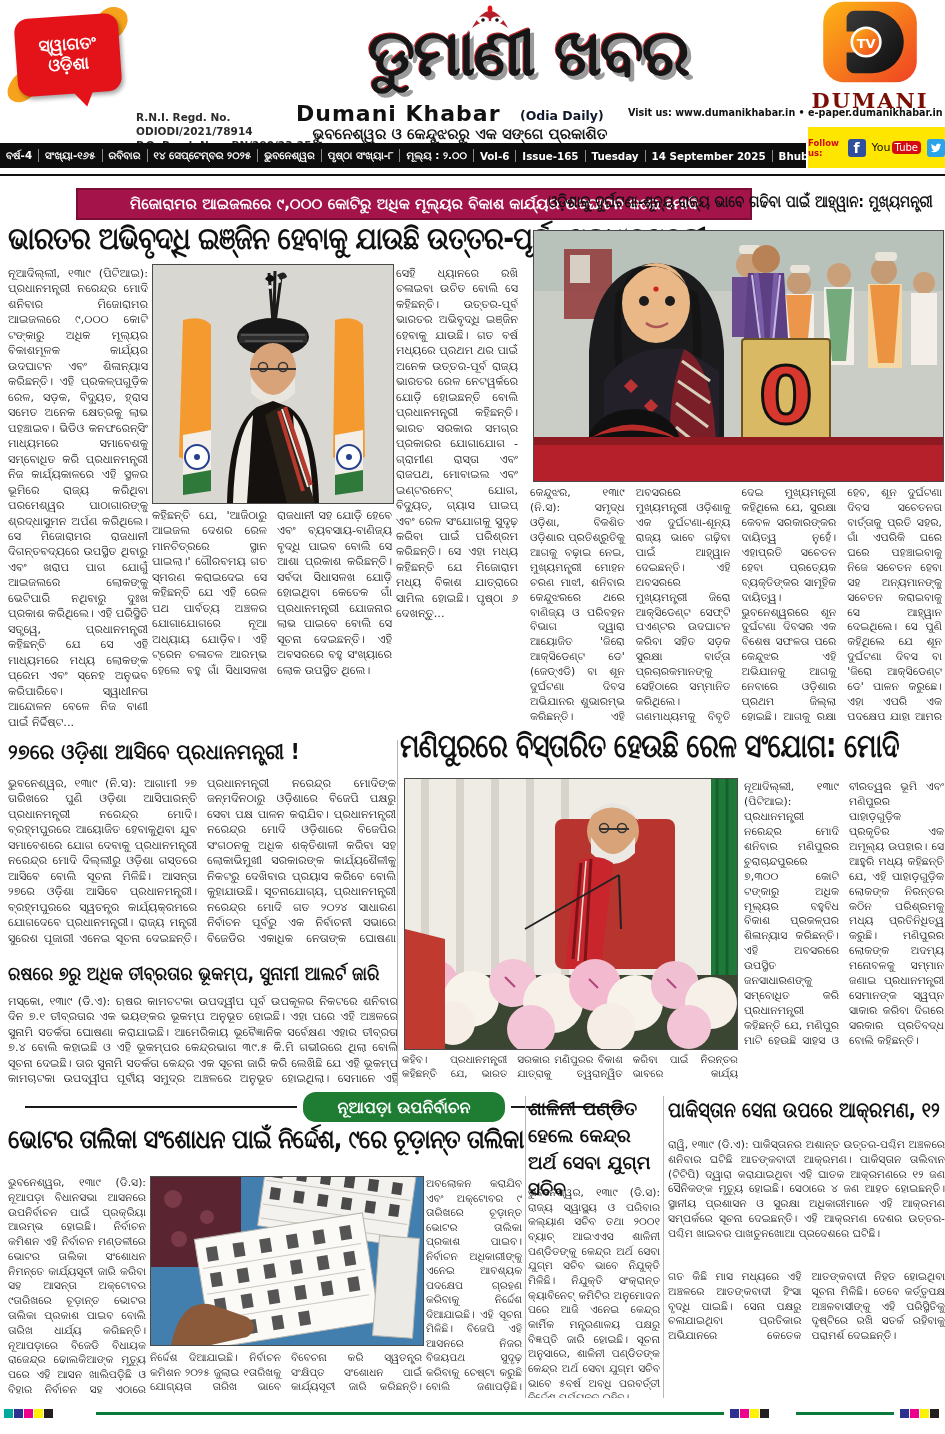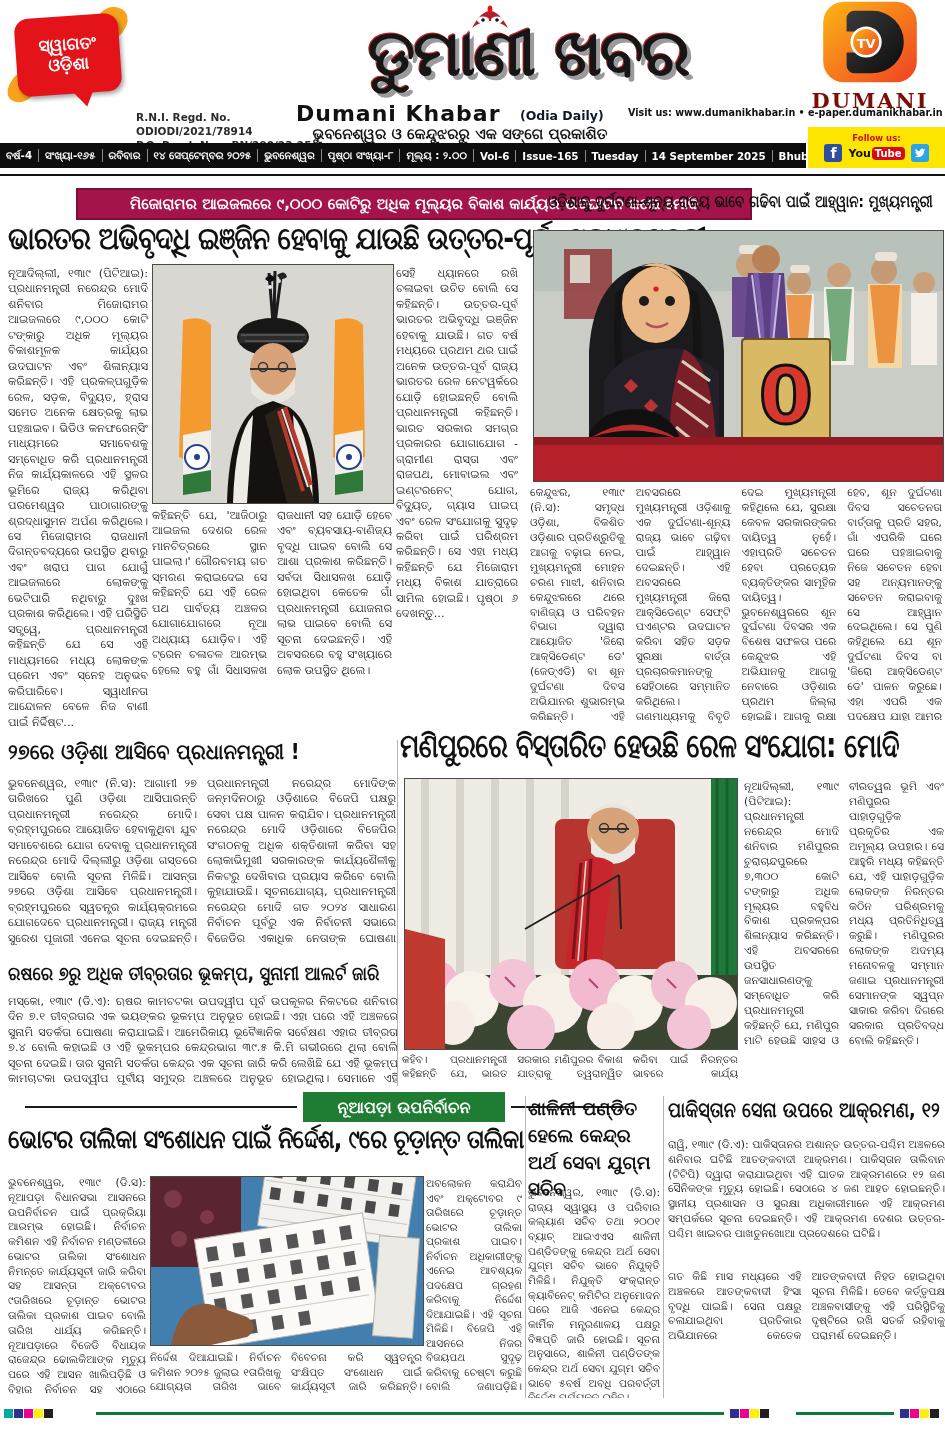--- a/index.html
+++ b/index.html
@@ -19,43 +19,43 @@
       font-size:64px;font-weight:900;color:#161616;letter-spacing:-2px;text-shadow:4px 4px 0 #9a9a9a, -1px -1px 0 #c0272d;white-space:nowrap;}
   .mast-sub{left:296px;top:101px;width:250px;font-size:22px;font-weight:900;color:#111;letter-spacing:1px;white-space:nowrap;}
   .mast-daily{left:520px;top:108px;font-size:12.5px;font-weight:bold;color:#0f172a;white-space:nowrap;}
   .mast-visit{left:628px;top:107px;width:170px;font-size:9.6px;font-weight:bold;color:#111;white-space:nowrap;}
   .mast-tag{left:300px;top:125px;width:320px;text-align:center;font-size:15px;font-weight:bold;color:#151515;white-space:nowrap;}
   .tvlogo{left:800px;top:0;width:140px;height:126px;text-align:center;}
   .tvbrand{position:absolute;left:0;top:88px;width:140px;font-family:"DejaVu Serif","Liberation Serif",serif;font-weight:bold;font-size:21px;color:#7a0d04;letter-spacing:2px;}
   .infobar{left:0;top:143px;width:806px;height:25px;background:#0d0d0d;display:flex;align-items:center;}
   .infobar span{display:inline-block;padding:0 6px;color:#fff;font-size:10.3px;font-weight:bold;border-right:1px solid #8a8a8a;white-space:nowrap;}
   .infobar span:last-child{border-right:none;}
-  .socialbar{left:808px;top:127px;width:137px;height:41px;background:#ffe600;display:flex;flex-direction:column;align-items:center;justify-content:center;gap:1px;}
+  .socialbar{left:808px;top:127px;width:137px;height:41px;background:#ffe600;display:flex;flex-direction:row;align-items:center;justify-content:center;gap:1px;}
   .follow{font-size:8.5px;font-weight:bold;color:#d40c12;}
   .sicons{display:flex;align-items:center;gap:6px;}
   .fb{width:18px;height:18px;background:#2f4f9e;color:#fff;border-radius:3px;font-weight:bold;font-size:14px;text-align:center;line-height:18px;}
-  .yt{display:flex;align-items:flex-end;font-weight:bold;font-size:11px;color:#111;gap:1px;}
+  .yt{display:flex;align-items:flex-end;font-weight:normal;font-size:11px;color:#111;gap:1px;}
   .yt .tube{background:#d40c12;color:#fff;border-radius:4px;padding:1px 3px;font-size:10px;}
   .tw{width:18px;height:18px;background:#2aa3e8;border-radius:3px;display:flex;align-items:center;justify-content:center;}
   .hdr-rule{left:0;top:174px;width:945px;height:2px;background:#111;}
   
   .kicker-maroon{left:28px;top:188px;width:672px;height:28px;background:#a4144b;border:2px solid #7c0d37;color:#fff;display:flex;align-items:center;justify-content:center;font-size:15px;font-weight:bold;white-space:nowrap;margin-left:48px;}
   .h1-left{left:8px;top:220px;width:810px;font-size:31px;font-weight:900;color:#111;white-space:nowrap;transform:scaleX(.85);transform-origin:left top;letter-spacing:-1px;}
   .h1-right{left:548px;top:192px;width:490px;font-size:16.5px;font-weight:900;color:#111;white-space:nowrap;transform:scaleX(.82);transform-origin:left top;}
   .body-txt{font-size:11.3px;line-height:1.37;text-align:justify;color:#1d1d1d;overflow:hidden;}
   .cols2{column-count:2;column-gap:10px;}
   .cols3{column-count:3;column-gap:10px;}
   .cols4{column-count:4;column-gap:11px;}
   .photo{border:1px solid #4a4a4a;background:#cfcfc9;}
   .h-mid-left{left:8px;top:740px;width:410px;font-size:21px;font-weight:900;color:#111;white-space:nowrap;transform:scaleX(.93);transform-origin:left top;}
   .h-quake{left:8px;top:962px;width:445px;font-size:19px;font-weight:900;color:#111;white-space:nowrap;transform:scaleX(.86);transform-origin:left top;}
   .h-manipur{left:400px;top:726px;width:690px;font-size:33px;font-weight:900;color:#111;white-space:nowrap;transform:scaleX(.79);transform-origin:left top;letter-spacing:-1px;}
   .vline{width:1px;background:#b5b5b5;}
   .rule-b{height:2px;background:#1a1a1a;}
-  .kicker-green{left:303px;top:1092px;width:202px;height:30px;background:#1e7d33;color:#fff;display:flex;align-items:center;justify-content:center;font-size:16px;font-weight:bold;white-space:nowrap;}
+  .kicker-green{left:303px;top:1092px;width:202px;height:30px;background:#1e7d33;color:#fff;display:flex;align-items:center;justify-content:center;font-size:16px;font-weight:bold;white-space:nowrap;border-radius:13px;}
   .h-nuapada{left:8px;top:1124px;width:700px;font-size:26px;font-weight:900;color:#111;white-space:nowrap;transform:scaleX(.87);transform-origin:left top;letter-spacing:-1px;}
   .h-shalini{left:528px;top:1096px;width:132px;font-size:18.5px;font-weight:900;color:#111;text-align:left;line-height:1.45;}
   .h-pak{left:668px;top:1098px;width:340px;font-size:21px;font-weight:900;color:#111;white-space:nowrap;transform:scaleX(.84);transform-origin:left top;}
   
   .greenline{position:absolute;top:1412px;height:3px;background:#0b7a3a;}
   .regmarks{position:absolute;top:1409px;display:flex;gap:1px;}
   .regmarks i{width:9px;height:9px;display:block;}
 </style>
 </head>
 <body>

